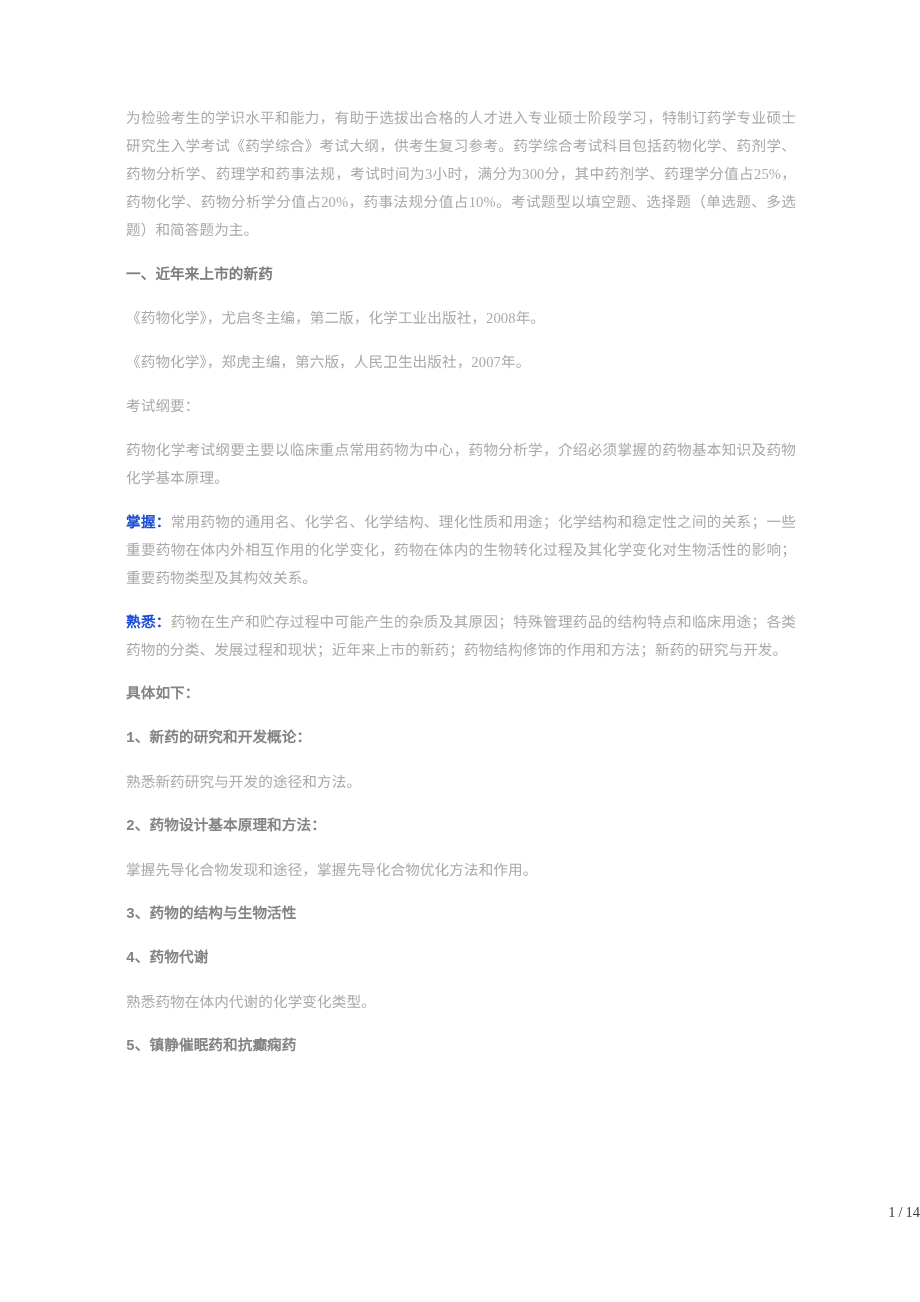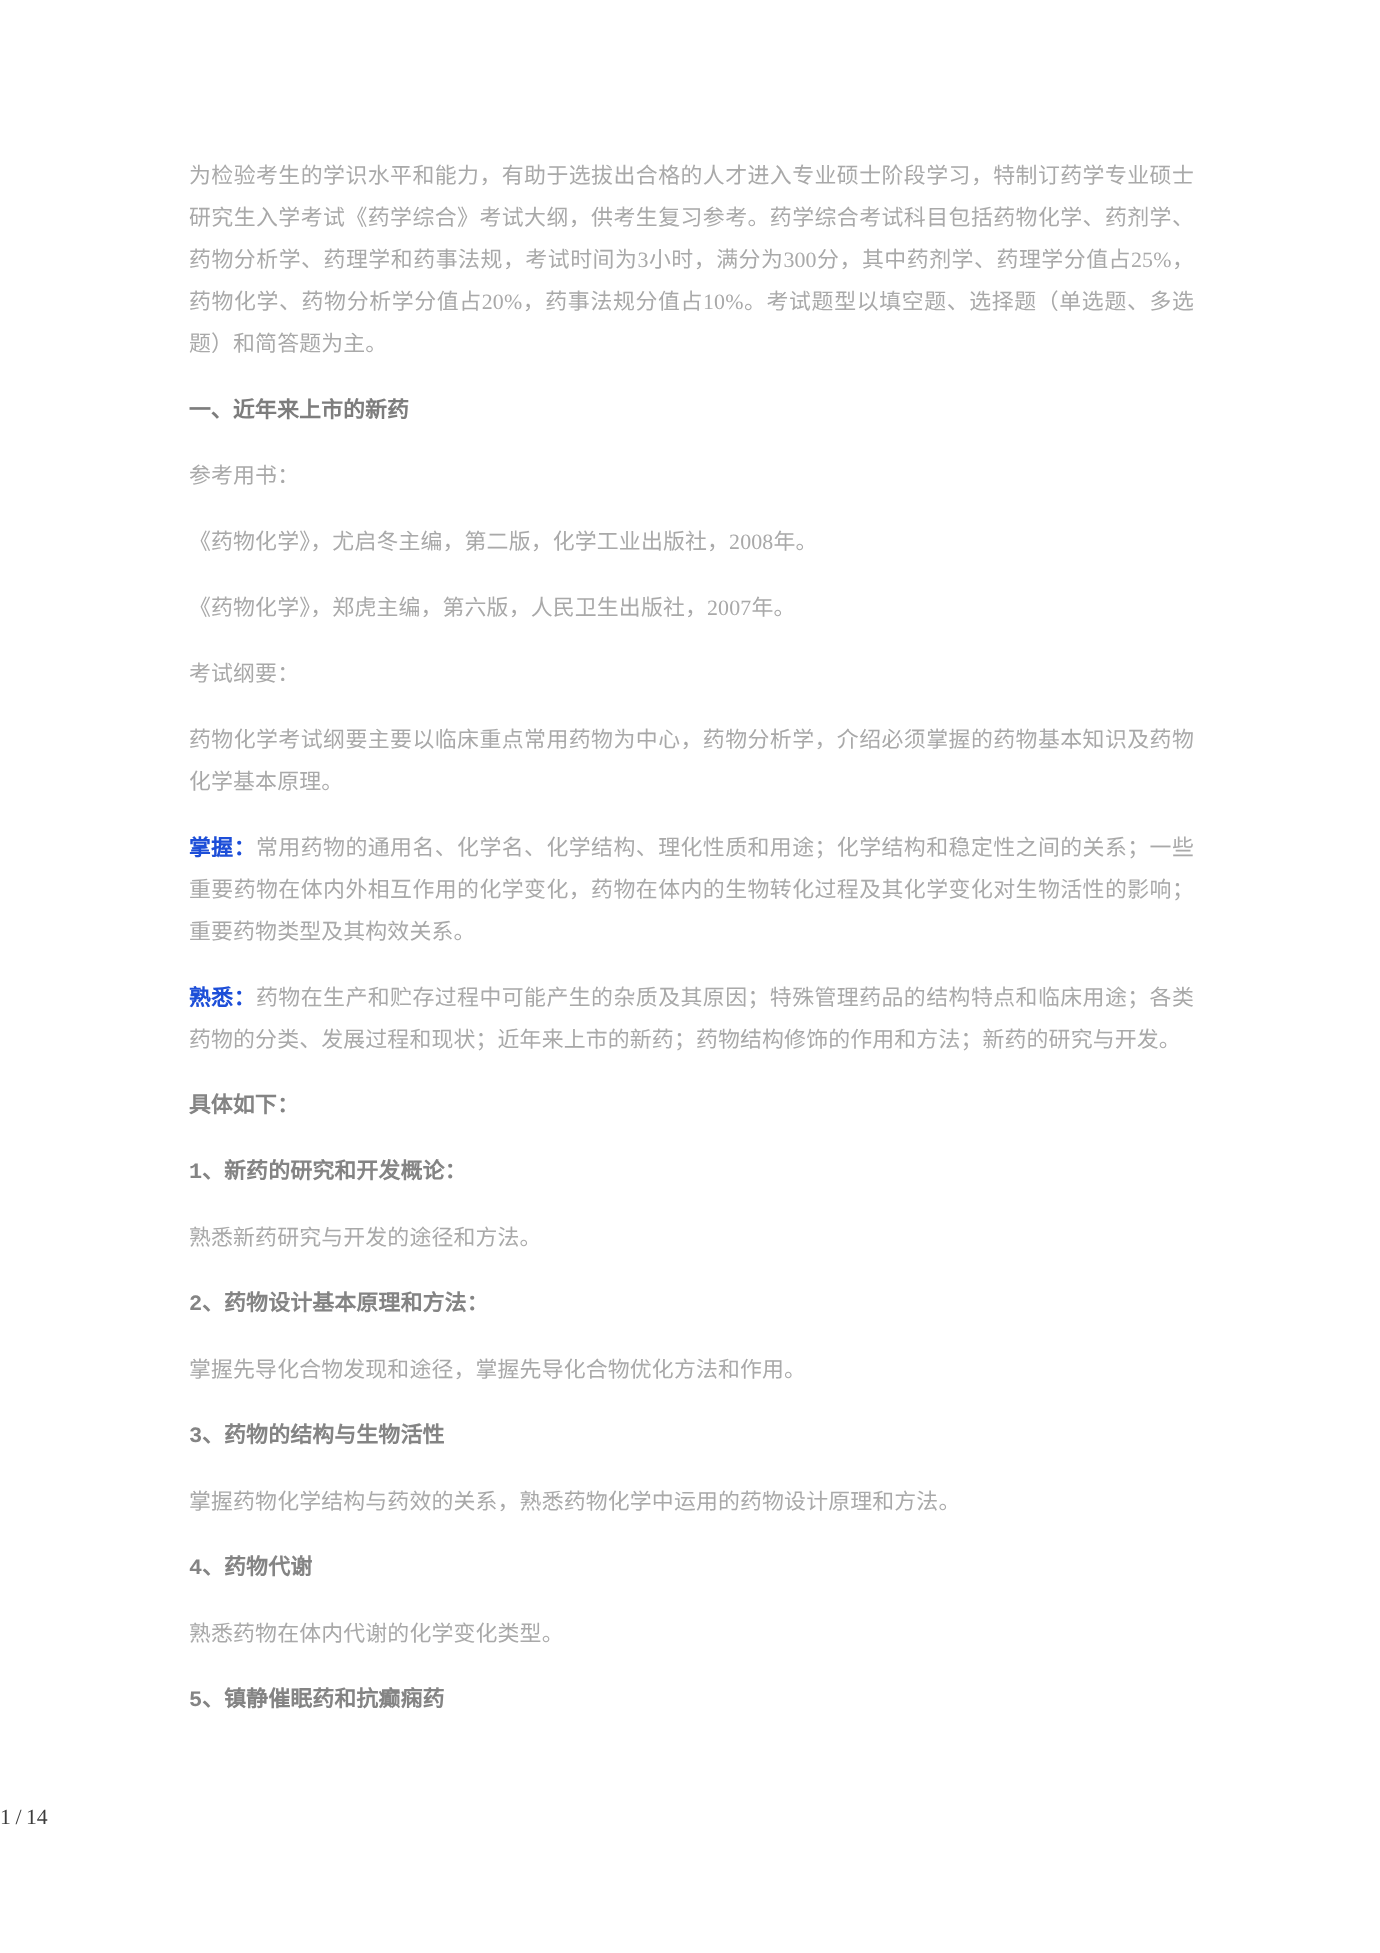--- a/index.html
+++ b/index.html
@@ -54,41 +54,40 @@
   }
   p.lead-para .lead-label {
     font-weight: bold;
     color: #1d4ed8;
   }
   .footer {
     position: absolute;
     left: 0;
     top: 1204px;
     width: 920px;
-    text-align: left;
+    text-align: right;
     font-size: 14.5px;
     color: #3c3c3c;
     font-family: "Liberation Serif", "DejaVu Serif", serif;
   }
   .footer .pg-sep {
     padding: 0 3px;
   }
 </style>
 </head>
 <body>
 
 <div class="page">
 
   <div class="content">
 
     <p class="body-para">为检验考生的学识水平和能力，有助于选拔出合格的人才进入专业硕士阶段学习，特制订药学专业硕士研究生入学考试《药学综合》考试大纲，供考生复习参考。药学综合考试科目包括药物化学、药剂学、药物分析学、药理学和药事法规，考试时间为3小时，满分为300分，其中药剂学、药理学分值占25%，药物化学、药物分析学分值占20%，药事法规分值占10%。考试题型以填空题、选择题（单选题、多选题）和简答题为主。</p>
 
     <p class="heading">一、近年来上市的新药</p>
 
-    <p class="body-para">参考用书：</p>
 
     <p class="body-para">《药物化学》，尤启冬主编，第二版，化学工业出版社，2008年。</p>
 
     <p class="body-para">《药物化学》，郑虎主编，第六版，人民卫生出版社，2007年。</p>
 
     <p class="body-para">考试纲要：</p>
 
     <p class="body-para">药物化学考试纲要主要以临床重点常用药物为中心，药物分析学，介绍必须掌握的药物基本知识及药物化学基本原理。</p>
 
     <p class="body-para lead-para"><span class="lead-label">掌握：</span><span>常用药物的通用名、化学名、化学结构、理化性质和用途；化学结构和稳定性之间的关系；一些重要药物在体内外相互作用的化学变化，药物在体内的生物转化过程及其化学变化对生物活性的影响；重要药物类型及其构效关系。</span></p>
@@ -100,21 +99,20 @@
     <p class="sub-heading">1、新药的研究和开发概论：</p>
 
     <p class="body-para">熟悉新药研究与开发的途径和方法。</p>
 
     <p class="sub-heading">2、药物设计基本原理和方法：</p>
 
     <p class="body-para">掌握先导化合物发现和途径，掌握先导化合物优化方法和作用。</p>
 
     <p class="sub-heading">3、药物的结构与生物活性</p>
 
-    <p class="body-para">掌握药物化学结构与药效的关系，熟悉药物化学中运用的药物设计原理和方法。</p>
 
     <p class="sub-heading">4、药物代谢</p>
 
     <p class="body-para">熟悉药物在体内代谢的化学变化类型。</p>
 
     <p class="sub-heading">5、镇静催眠药和抗癫痫药</p>
 
   </div>
 
   <div class="footer"><span>1</span><span class="pg-sep">/</span><span>14</span></div>

